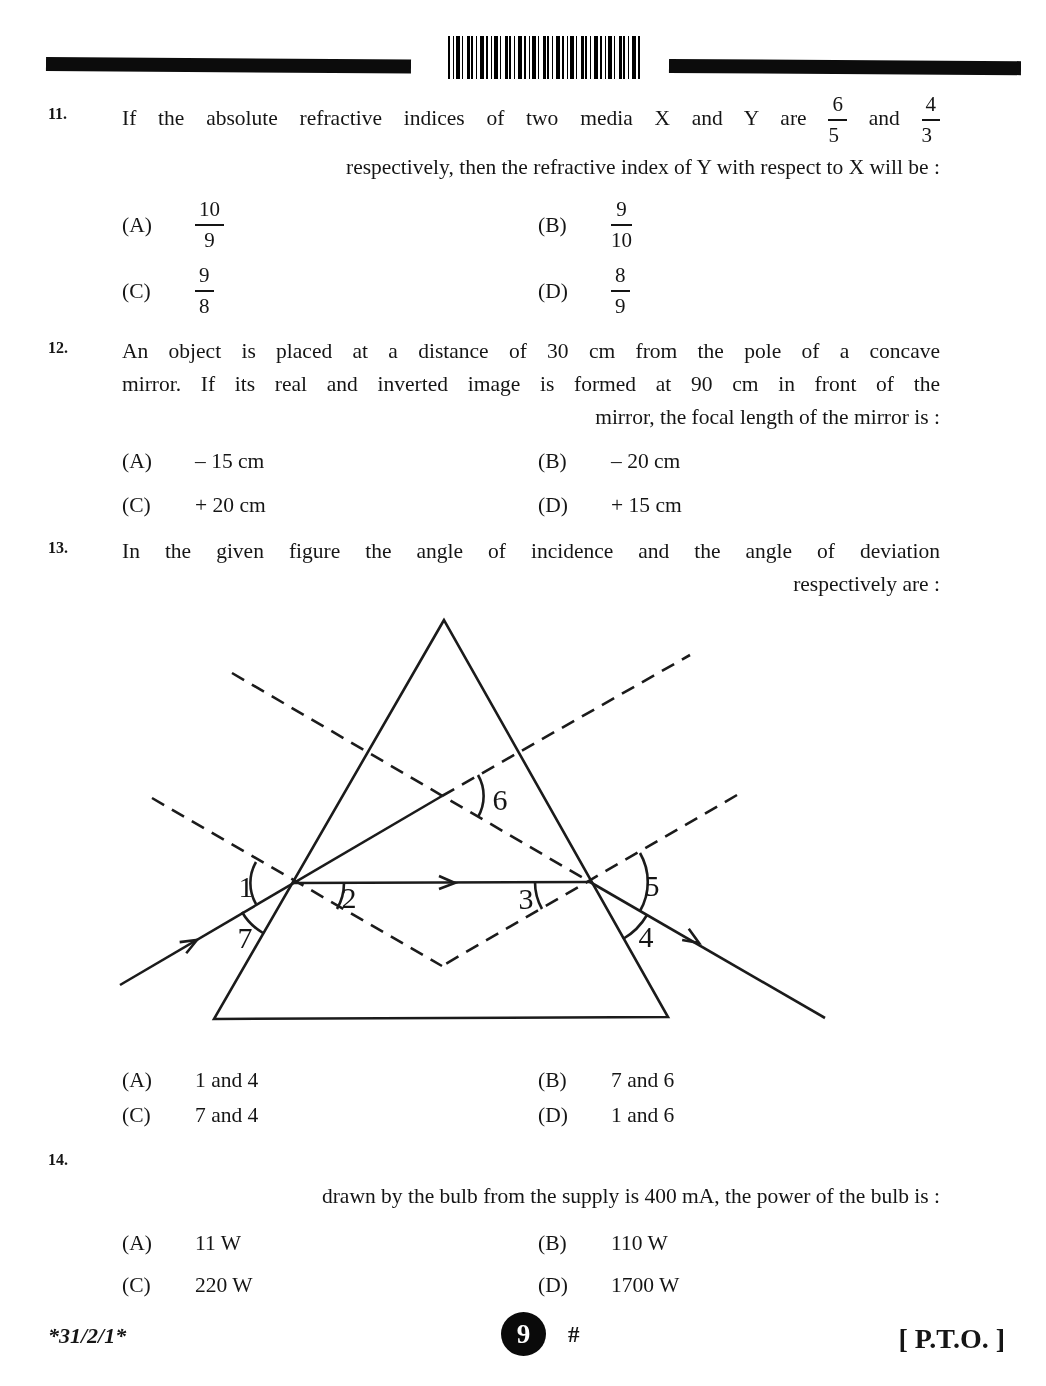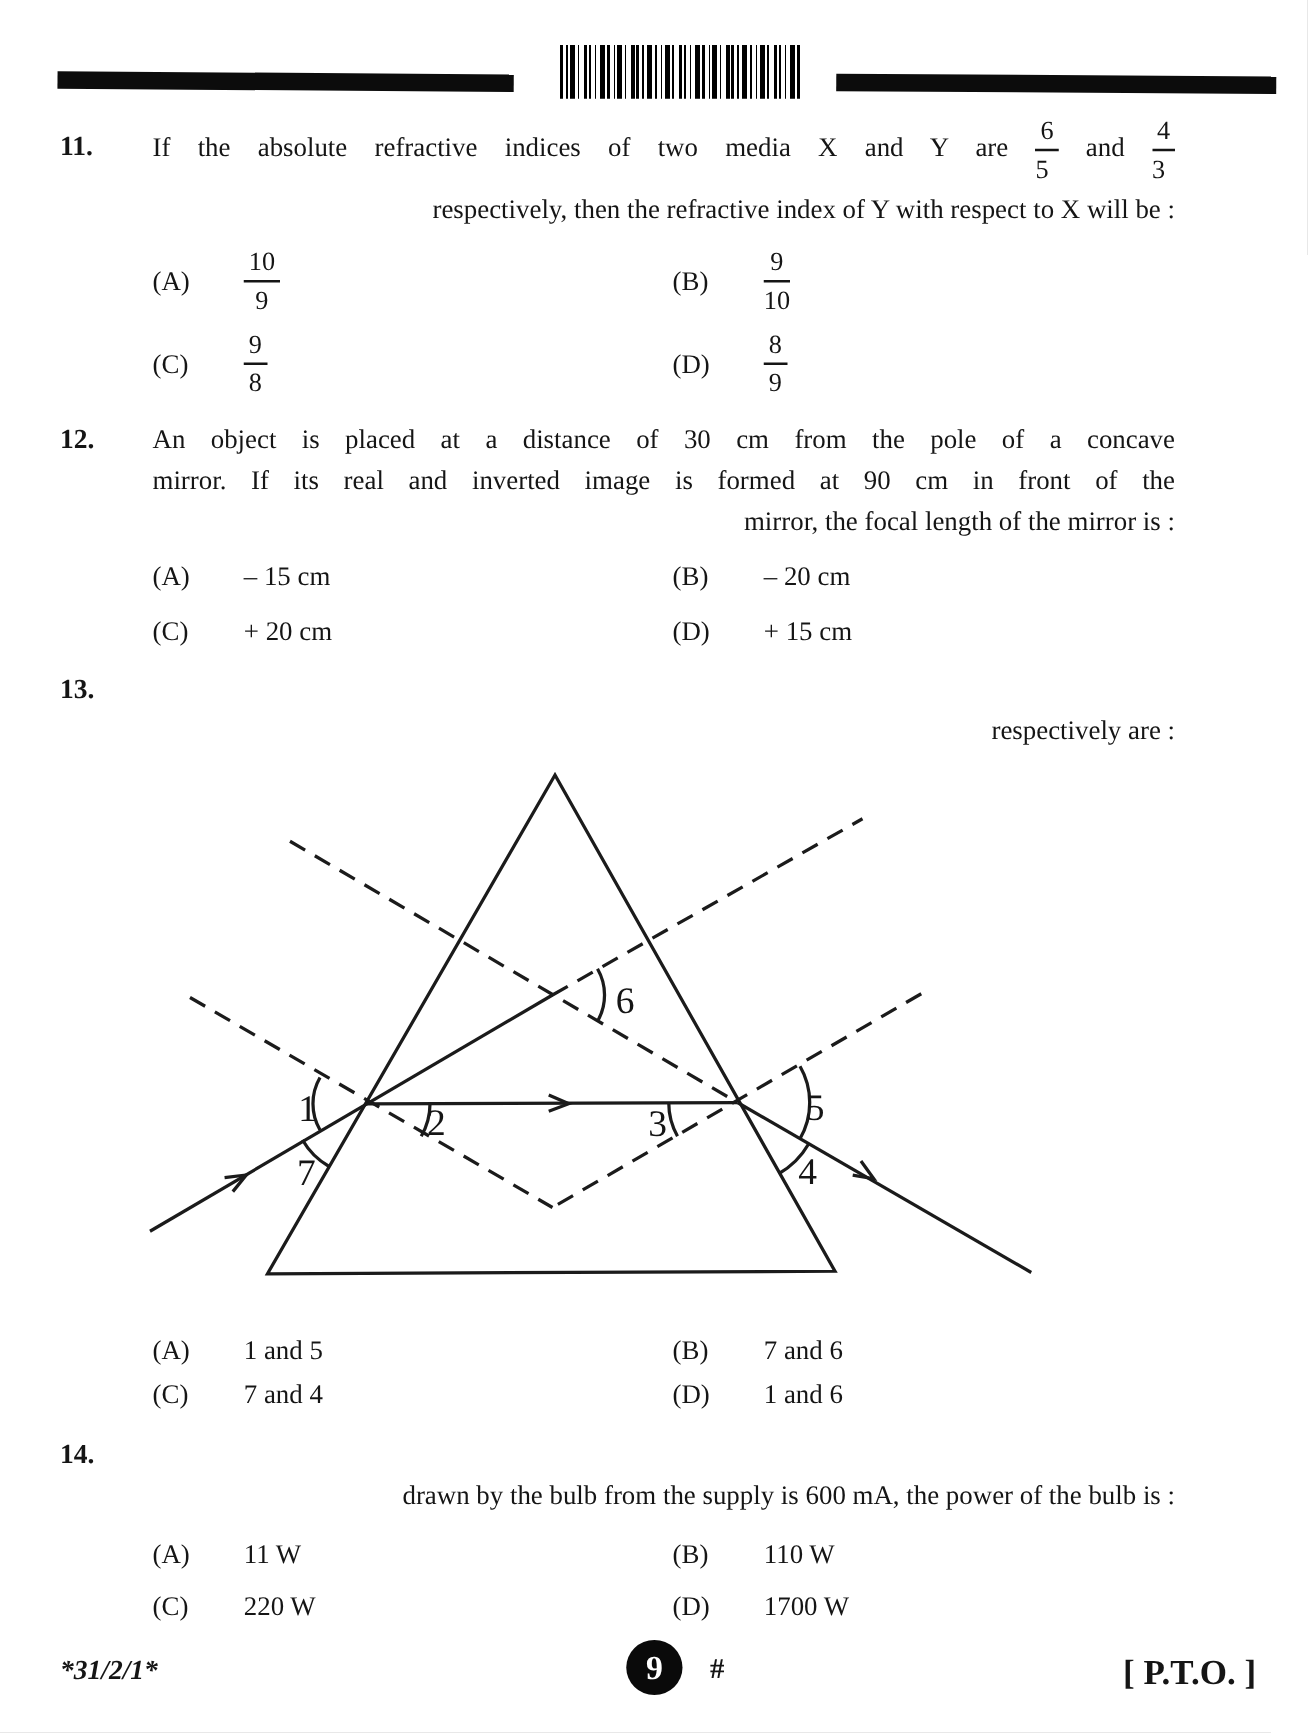--- a/index.html
+++ b/index.html
@@ -9,21 +9,21 @@
   .rule{position:absolute;height:14px;background:#0c0c0c;}
   .rule.left{left:46px;top:57px;width:365px;transform:rotate(0.4deg);transform-origin:left center;}
   .rule.right{left:669px;top:59px;width:352px;transform:rotate(0.35deg);transform-origin:left center;}
   .barcode{position:absolute;left:448px;top:36px;width:193px;height:43px;
     background:repeating-linear-gradient(90deg,
       #000 0 2px,#fff 2px 5px,#000 5px 6px,#fff 6px 8px,
       #000 8px 12px,#fff 12px 14px,#000 14px 15px,#fff 15px 19px,
       #000 19px 22px,#fff 22px 23px,#000 23px 25px,#fff 25px 28px,
       #000 28px 29px,#fff 29px 32px,#000 32px 36px,#fff 36px 38px);}
   
-  .qnum{position:absolute;left:48px;font-size:22px;font-weight:700;line-height:1;}
+  .qnum{position:absolute;left:48px;font-size:16px;font-weight:700;line-height:1;}
   .tline{position:absolute;left:122px;width:818px;font-size:21.5px;line-height:33.4px;text-align:right;}
   .jl{text-align:justify;text-align-last:justify;}
   .fracline{line-height:64px;}
   
   .frac{display:inline-block;vertical-align:middle;text-align:center;font-size:21px;line-height:25px;}
   .frac .num{display:block;border-bottom:2px solid #151515;padding:0 4px 2px;}
   .frac .den{display:block;padding-top:2px;}
   
   .optrow{position:absolute;left:122px;width:820px;font-size:21.5px;line-height:30px;}
   .opt{position:absolute;left:0;top:0;display:flex;align-items:baseline;}
@@ -109,20 +109,21 @@
         <span class="olabel">(C)</span>
         <span>+ 20 cm</span>
       </div>
     <div class="opt colb">
         <span class="olabel">(D)</span>
         <span>+ 15 cm</span>
       </div>
   </div>
 
   <div class="qnum" style="top:540px">13.</div>
+  <div class="tline jl" style="top:535px">In the given figure the angle of incidence and the angle of deviation</div>
   <div class="tline" style="top:568px">respectively are :</div>
 
   <svg class="fig" width="1046" height="1386" viewBox="0 0 1046 1386">
     <g class="solid">
       <path d="M444 620 L214 1019 L668 1017 Z"></path>
       <line x1="120" y1="985" x2="442" y2="796"></line>
       <line x1="292" y1="883" x2="590" y2="882"></line>
       <line x1="590" y1="882" x2="825" y2="1018"></line>
     </g>
     <g class="dash">
@@ -152,40 +153,40 @@
       <text x="646" y="947">4</text>
       <text x="652" y="896">5</text>
       <text x="500" y="810">6</text>
       <text x="245" y="948">7</text>
     </g>
   </svg>
 
   <div class="optrow" style="top:1065px">
     <div class="opt">
         <span class="olabel">(A)</span>
-        <span>1 and 5</span>
+        <span>1 and 4</span>
       </div>
     <div class="opt colb">
         <span class="olabel">(B)</span>
         <span>7 and 6</span>
       </div>
   </div>
   <div class="optrow" style="top:1100px">
     <div class="opt">
         <span class="olabel">(C)</span>
         <span>7 and 4</span>
       </div>
     <div class="opt colb">
         <span class="olabel">(D)</span>
         <span>1 and 6</span>
       </div>
   </div>
 
   <div class="qnum" style="top:1152px">14.</div>
-  <div class="tline" style="top:1180px">drawn by the bulb from the supply is 600 mA, the power of the bulb is :</div>
+  <div class="tline" style="top:1180px">drawn by the bulb from the supply is 400 mA, the power of the bulb is :</div>
   <div class="optrow" style="top:1228px">
     <div class="opt">
         <span class="olabel">(A)</span>
         <span>11 W</span>
       </div>
     <div class="opt colb">
         <span class="olabel">(B)</span>
         <span>110 W</span>
       </div>
   </div>

